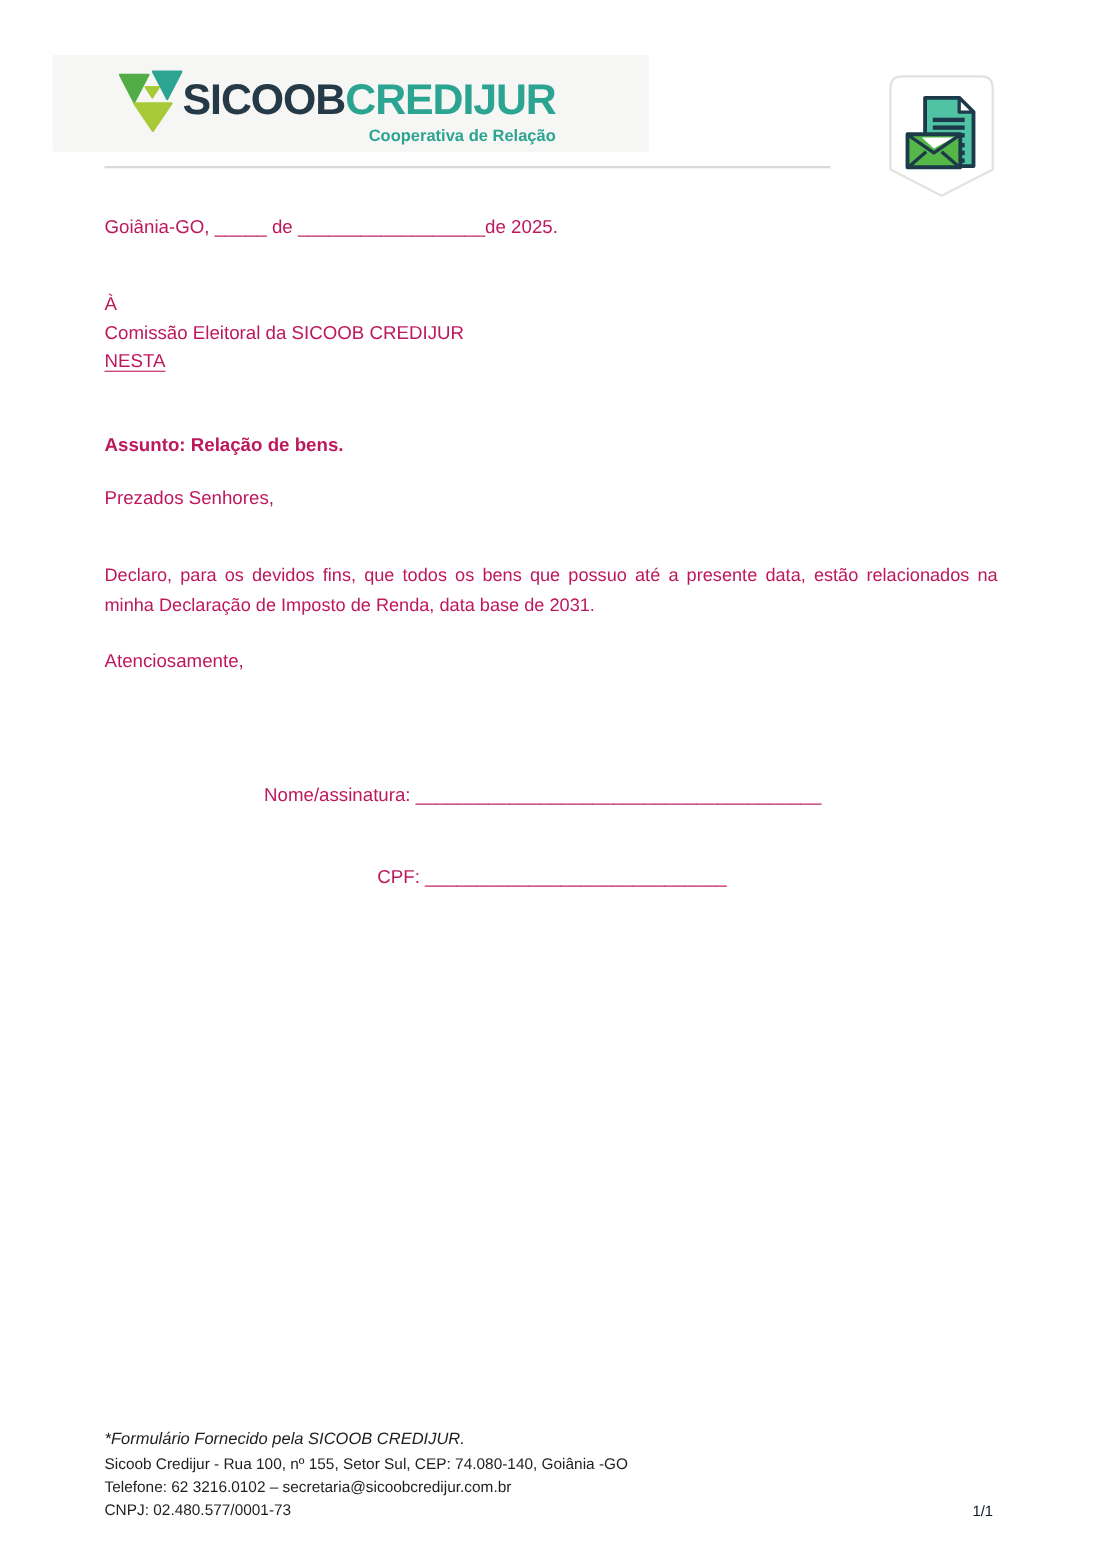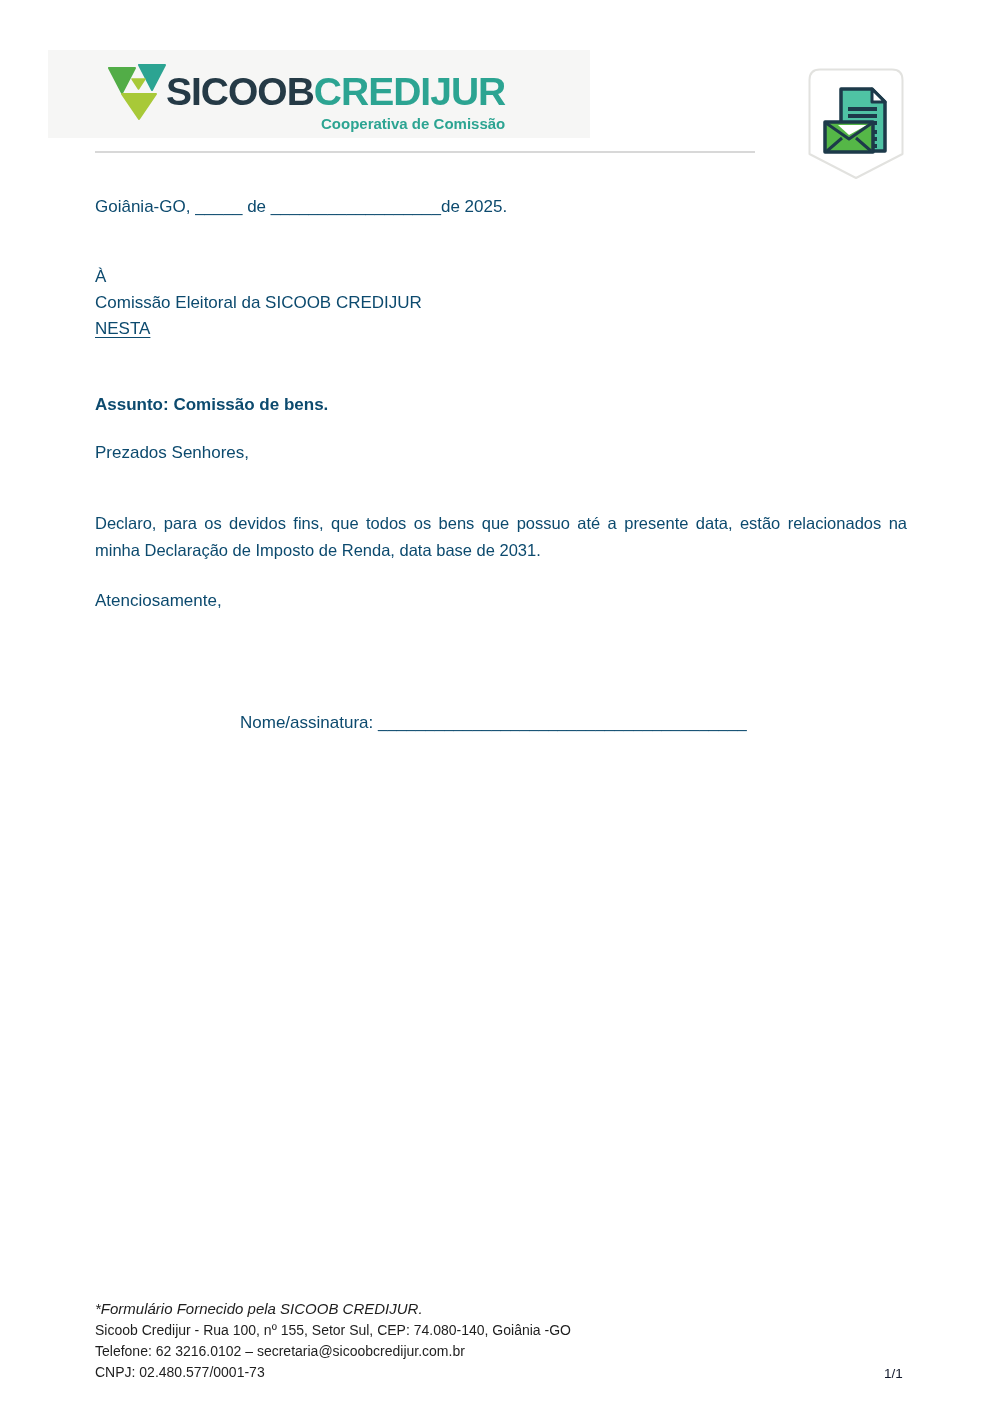--- a/index.html
+++ b/index.html
@@ -48,21 +48,21 @@
     width: 660px; height: 2px;
     background: #d8d8d8;
   }
   .badge { position: absolute; left: 808px; top: 68px; }
   
   .txt {
     position: absolute;
     left: 95px;
     font-size: 17px;
     line-height: 26px;
-    color: #0c4a6e;
+    color: #be185d;
     white-space: nowrap;
   }
   .blank { letter-spacing: 0; }
   .subject { font-weight: bold; }
   .nesta { text-decoration: underline; text-underline-offset: 3px; }
   .body-par {
     white-space: normal;
     width: 812px;
     font-size: 16.5px;
     line-height: 27px;
@@ -88,21 +88,21 @@
 
   <svg class="chevron" width="58" height="58" viewBox="0 0 58 58">
     <polygon points="1,5 27,5 14,30" fill="#52ad47" stroke="#52ad47" stroke-width="2" stroke-linejoin="round"></polygon>
     <polygon points="31,2 57,2 44,27" fill="#2ca492" stroke="#2ca492" stroke-width="2" stroke-linejoin="round"></polygon>
     <polygon points="24,16 37,16 30.5,26" fill="#a8c938" stroke="#a8c938" stroke-width="1.5" stroke-linejoin="round"></polygon>
     <polygon points="14,31 48,31 31,56" fill="#a8c938" stroke="#a8c938" stroke-width="2" stroke-linejoin="round"></polygon>
   </svg>
 
   <div class="logo-text">
     <span class="dark">SICOOB</span><span class="teal">CREDIJUR</span>
-    <span class="tagline">Cooperativa de Comissão</span>
+    <span class="tagline">Cooperativa de Relação</span>
   </div>
 
   <div class="divider"></div>
 
   <svg class="badge" width="96" height="112" viewBox="0 0 96 112">
     <path d="M12,1.5 H84 Q94.5,1.5 94.5,12 V86 L48,110 L1.5,86 V12 Q1.5,1.5 12,1.5 Z" fill="#ffffff" stroke="#e2e2df" stroke-width="2" stroke-linejoin="round"></path>
     <g>
 
       <path d="M33,21 H64 L77,34 V83 H33 Z" fill="#4fc3a4" stroke="#1d3a4a" stroke-width="3.5" stroke-linejoin="round"></path>
       <path d="M64,21 L77,34 H64 Z" fill="#ffffff" stroke="#1d3a4a" stroke-width="3" stroke-linejoin="round"></path>
@@ -121,30 +121,31 @@
   </svg>
 
   <div class="txt" style="top:194px"><span>Goiânia-GO, </span><span class="blank">_____</span><span> de </span><span class="blank">__________________</span><span>de 2025.</span></div>
 
   <div class="txt" style="top:264px">
     <div>À</div>
     <div>Comissão Eleitoral da SICOOB CREDIJUR</div>
     <div class="nesta">NESTA</div>
   </div>
 
-  <div class="txt subject" style="top:392px">Assunto: Comissão de bens.</div>
+  <div class="txt subject" style="top:392px">Assunto: Relação de bens.</div>
 
   <div class="txt" style="top:440px">Prezados Senhores,</div>
 
   <div class="txt body-par" style="top:510px">Declaro, para os devidos fins, que todos os bens que possuo até a presente data, estão relacionados na minha Declaração de Imposto de Renda, data base de 2031.</div>
 
   <div class="txt" style="top:588px">Atenciosamente,</div>
 
   <div class="txt" style="top:710px; left:240px"><span>Nome/assinatura: </span><span class="blank">_______________________________________</span></div>
 
+  <div class="txt" style="top:785px; left:343px"><span>CPF: </span><span class="blank">_____________________________</span></div>
 
   <div class="footer">
     <div class="note">*Formulário Fornecido pela SICOOB CREDIJUR.</div>
     <div class="small">Sicoob Credijur - Rua 100, nº 155, Setor Sul, CEP: 74.080-140, Goiânia -GO</div>
     <div class="small">Telefone: 62 3216.0102 – secretaria@sicoobcredijur.com.br</div>
     <div class="small">CNPJ: 02.480.577/0001-73</div>
   </div>
 
   <div class="pagenum">1/1</div>
 

